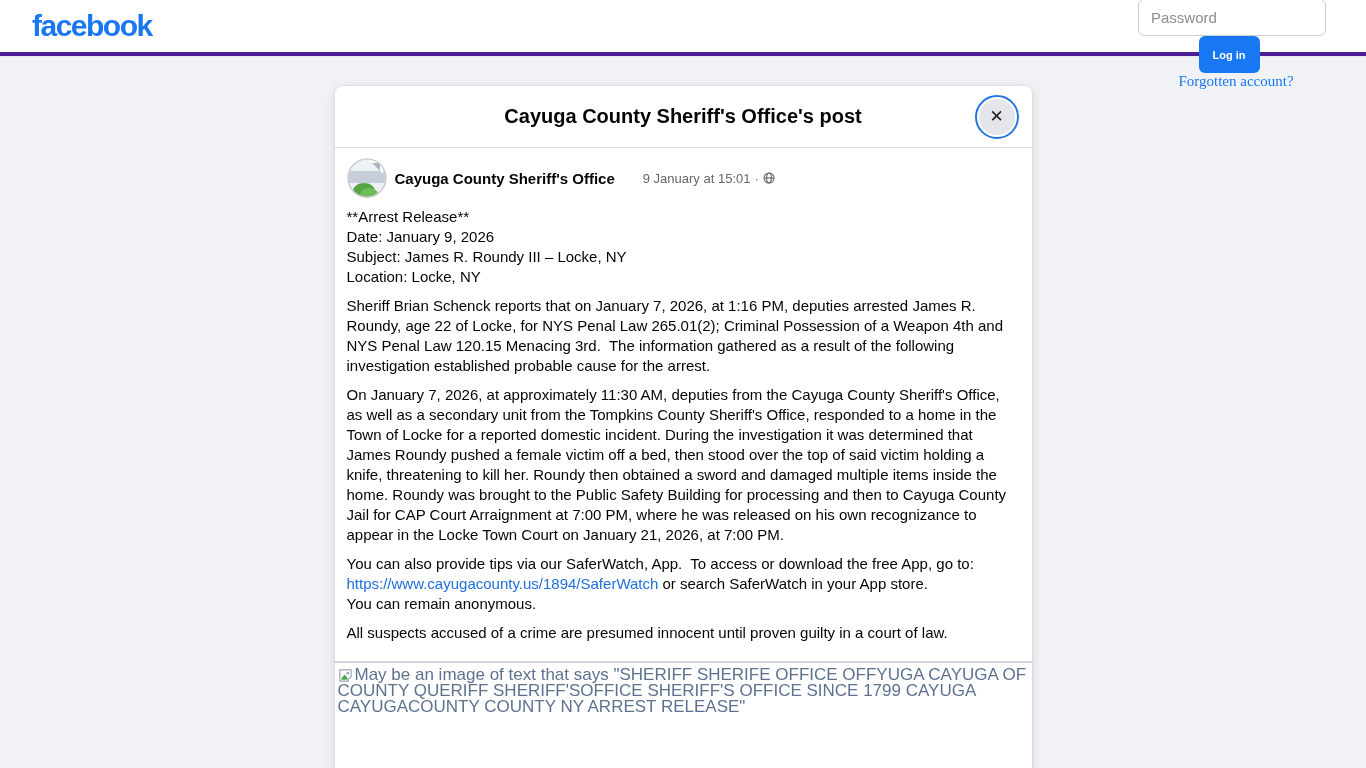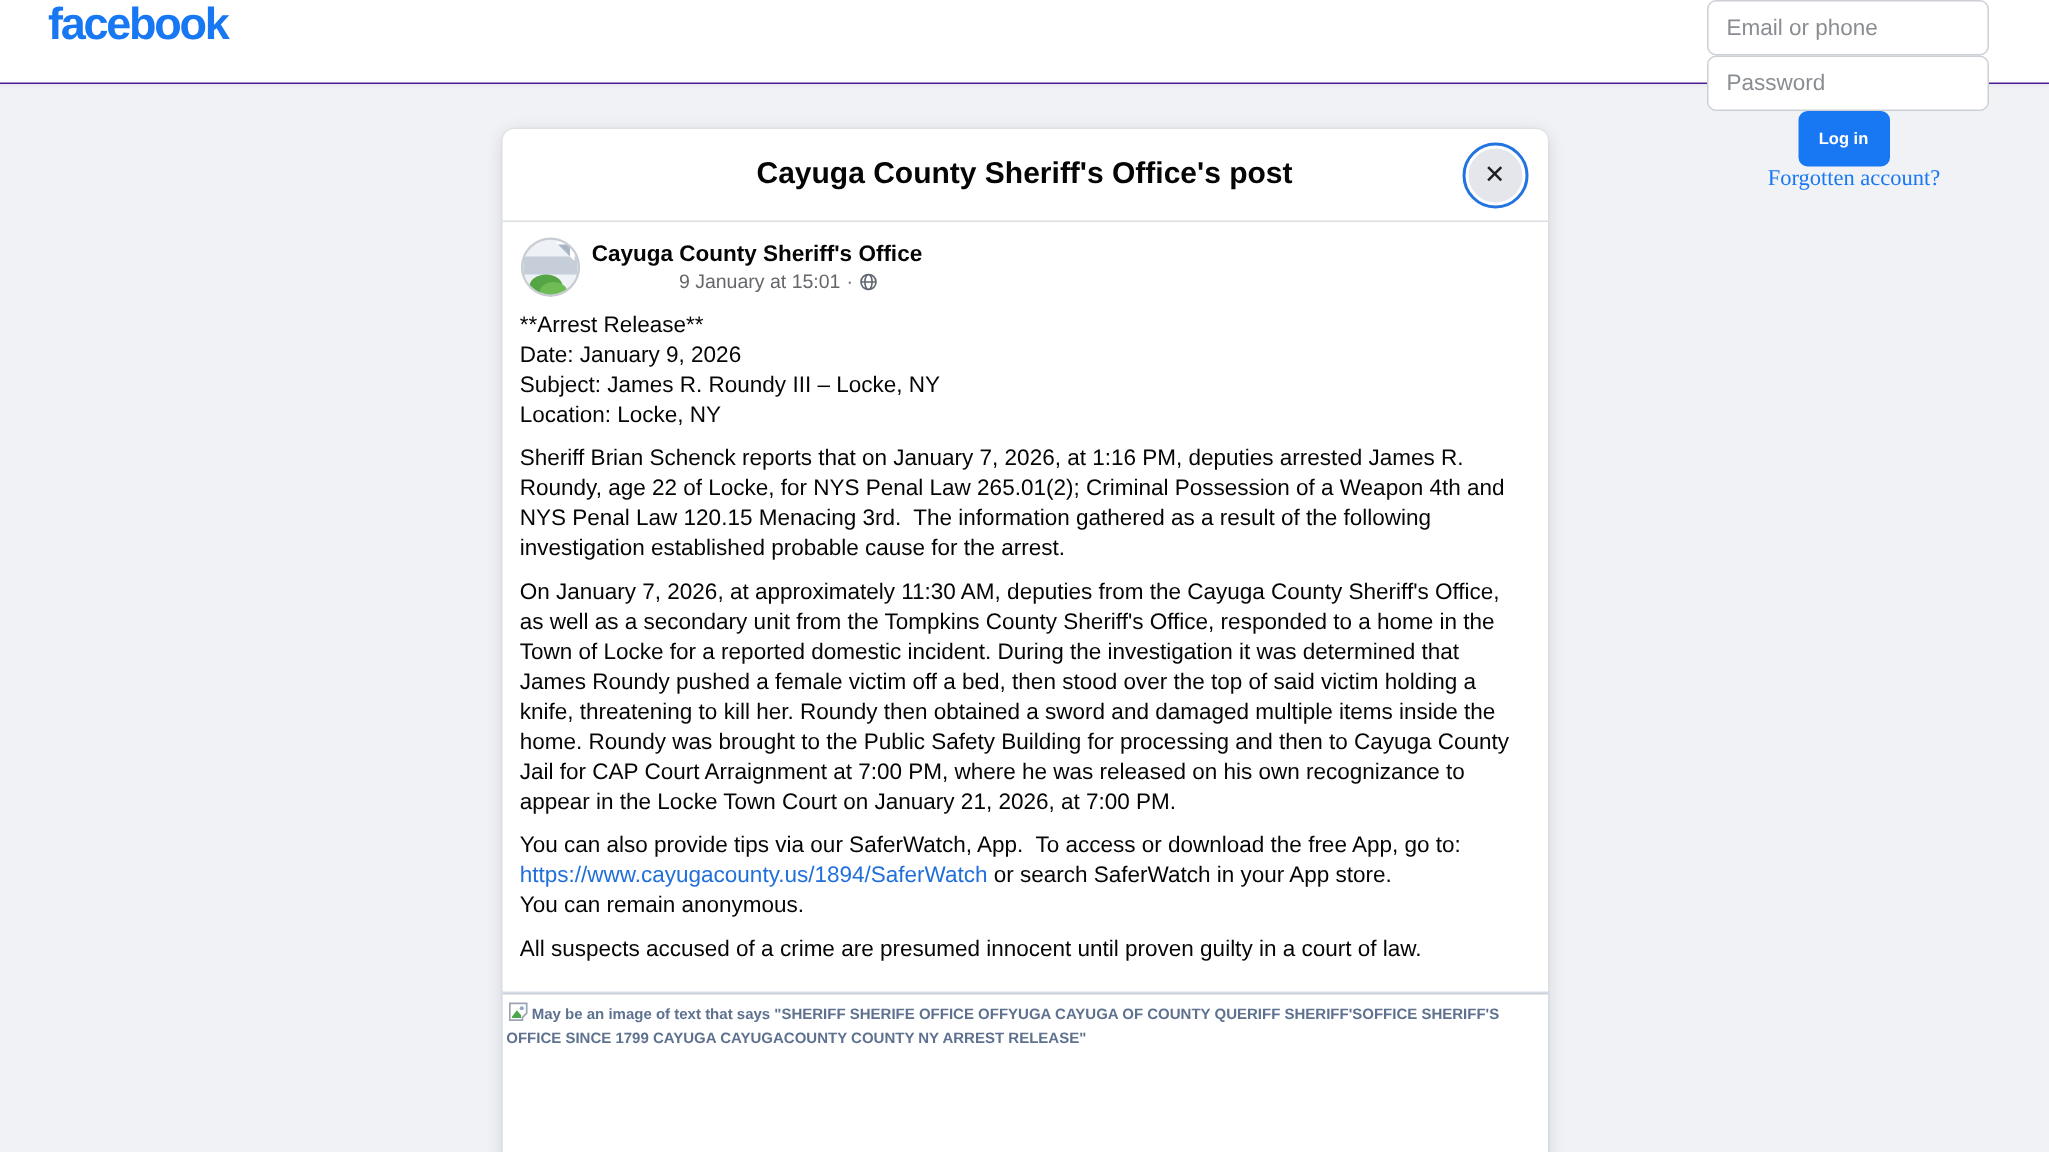--- a/index.html
+++ b/index.html
@@ -14,24 +14,24 @@
   html,body{width:1366px;height:768px;overflow:hidden;}
   body{
     font-family:"Liberation Sans","DejaVu Sans",sans-serif;
     background:var(--page-bg);
     color:var(--text);
   }
   
   .top-nav{
     height:56px;
     background:#ffffff;
-    border-bottom:1px solid #4c1d95;
+    border-bottom:4px solid #4c1d95;
     box-shadow:0 1px 2px rgba(0,0,0,.05);
     display:flex;
-    align-items:flex-start;
+    align-items:center;
     justify-content:space-between;
     padding:0 32px;
   }
   .logo{
     color:var(--accent);
     font-size:30px;
     font-weight:bold;
     letter-spacing:-1.5px;
     cursor:pointer;
     user-select:none;
@@ -114,45 +114,44 @@
   .close-x{font-size:17px;font-weight:bold;color:#1c1e21;line-height:1;}
   
   .post{padding:10px 12px 10px 12px;flex:none;}
   .post-header{display:flex;align-items:center;margin-bottom:6px;}
   .avatar{
     width:40px;height:40px;border-radius:50%;
     flex:none;
     overflow:hidden;
     cursor:pointer;
   }
-  .meta{margin-left:8px;display:flex;flex-direction:column;align-items:center;}
+  .meta{margin-left:8px;display:flex;flex-direction:row;}
   .author{
     font-size:15px;font-weight:bold;color:var(--text);
     text-decoration:none;line-height:19px;
   }
   .timestamp-row{display:flex;align-items:center;font-size:13px;color:var(--muted);line-height:17px;}
   .timestamp{color:var(--muted);text-decoration:none;margin-left:28px;}
   .dot{margin:0 4px;}
   .post-text{font-size:15px;line-height:20px;color:var(--text);}
   .post-paragraph{margin:9px 0;white-space:pre-wrap;}
   .post-link{color:var(--link);text-decoration:none;}
   
   .post-image{
     flex:1;
     border-top:1px solid #ced0d4;
     outline:1px solid #d4dcea;
     background:#fff;
     padding:4px 3px;
     cursor:pointer;
   }
   .alt-wrap{
-    font-size:10px;
+    font-size:17px;
     line-height:16px;
     color:var(--alt-text);
-    font-weight:bold;
   }
   .broken-icon{
     display:inline-block;
     vertical-align:-3px;
     margin-right:2px;
   }
 </style>
 </head>
 <body>
 

